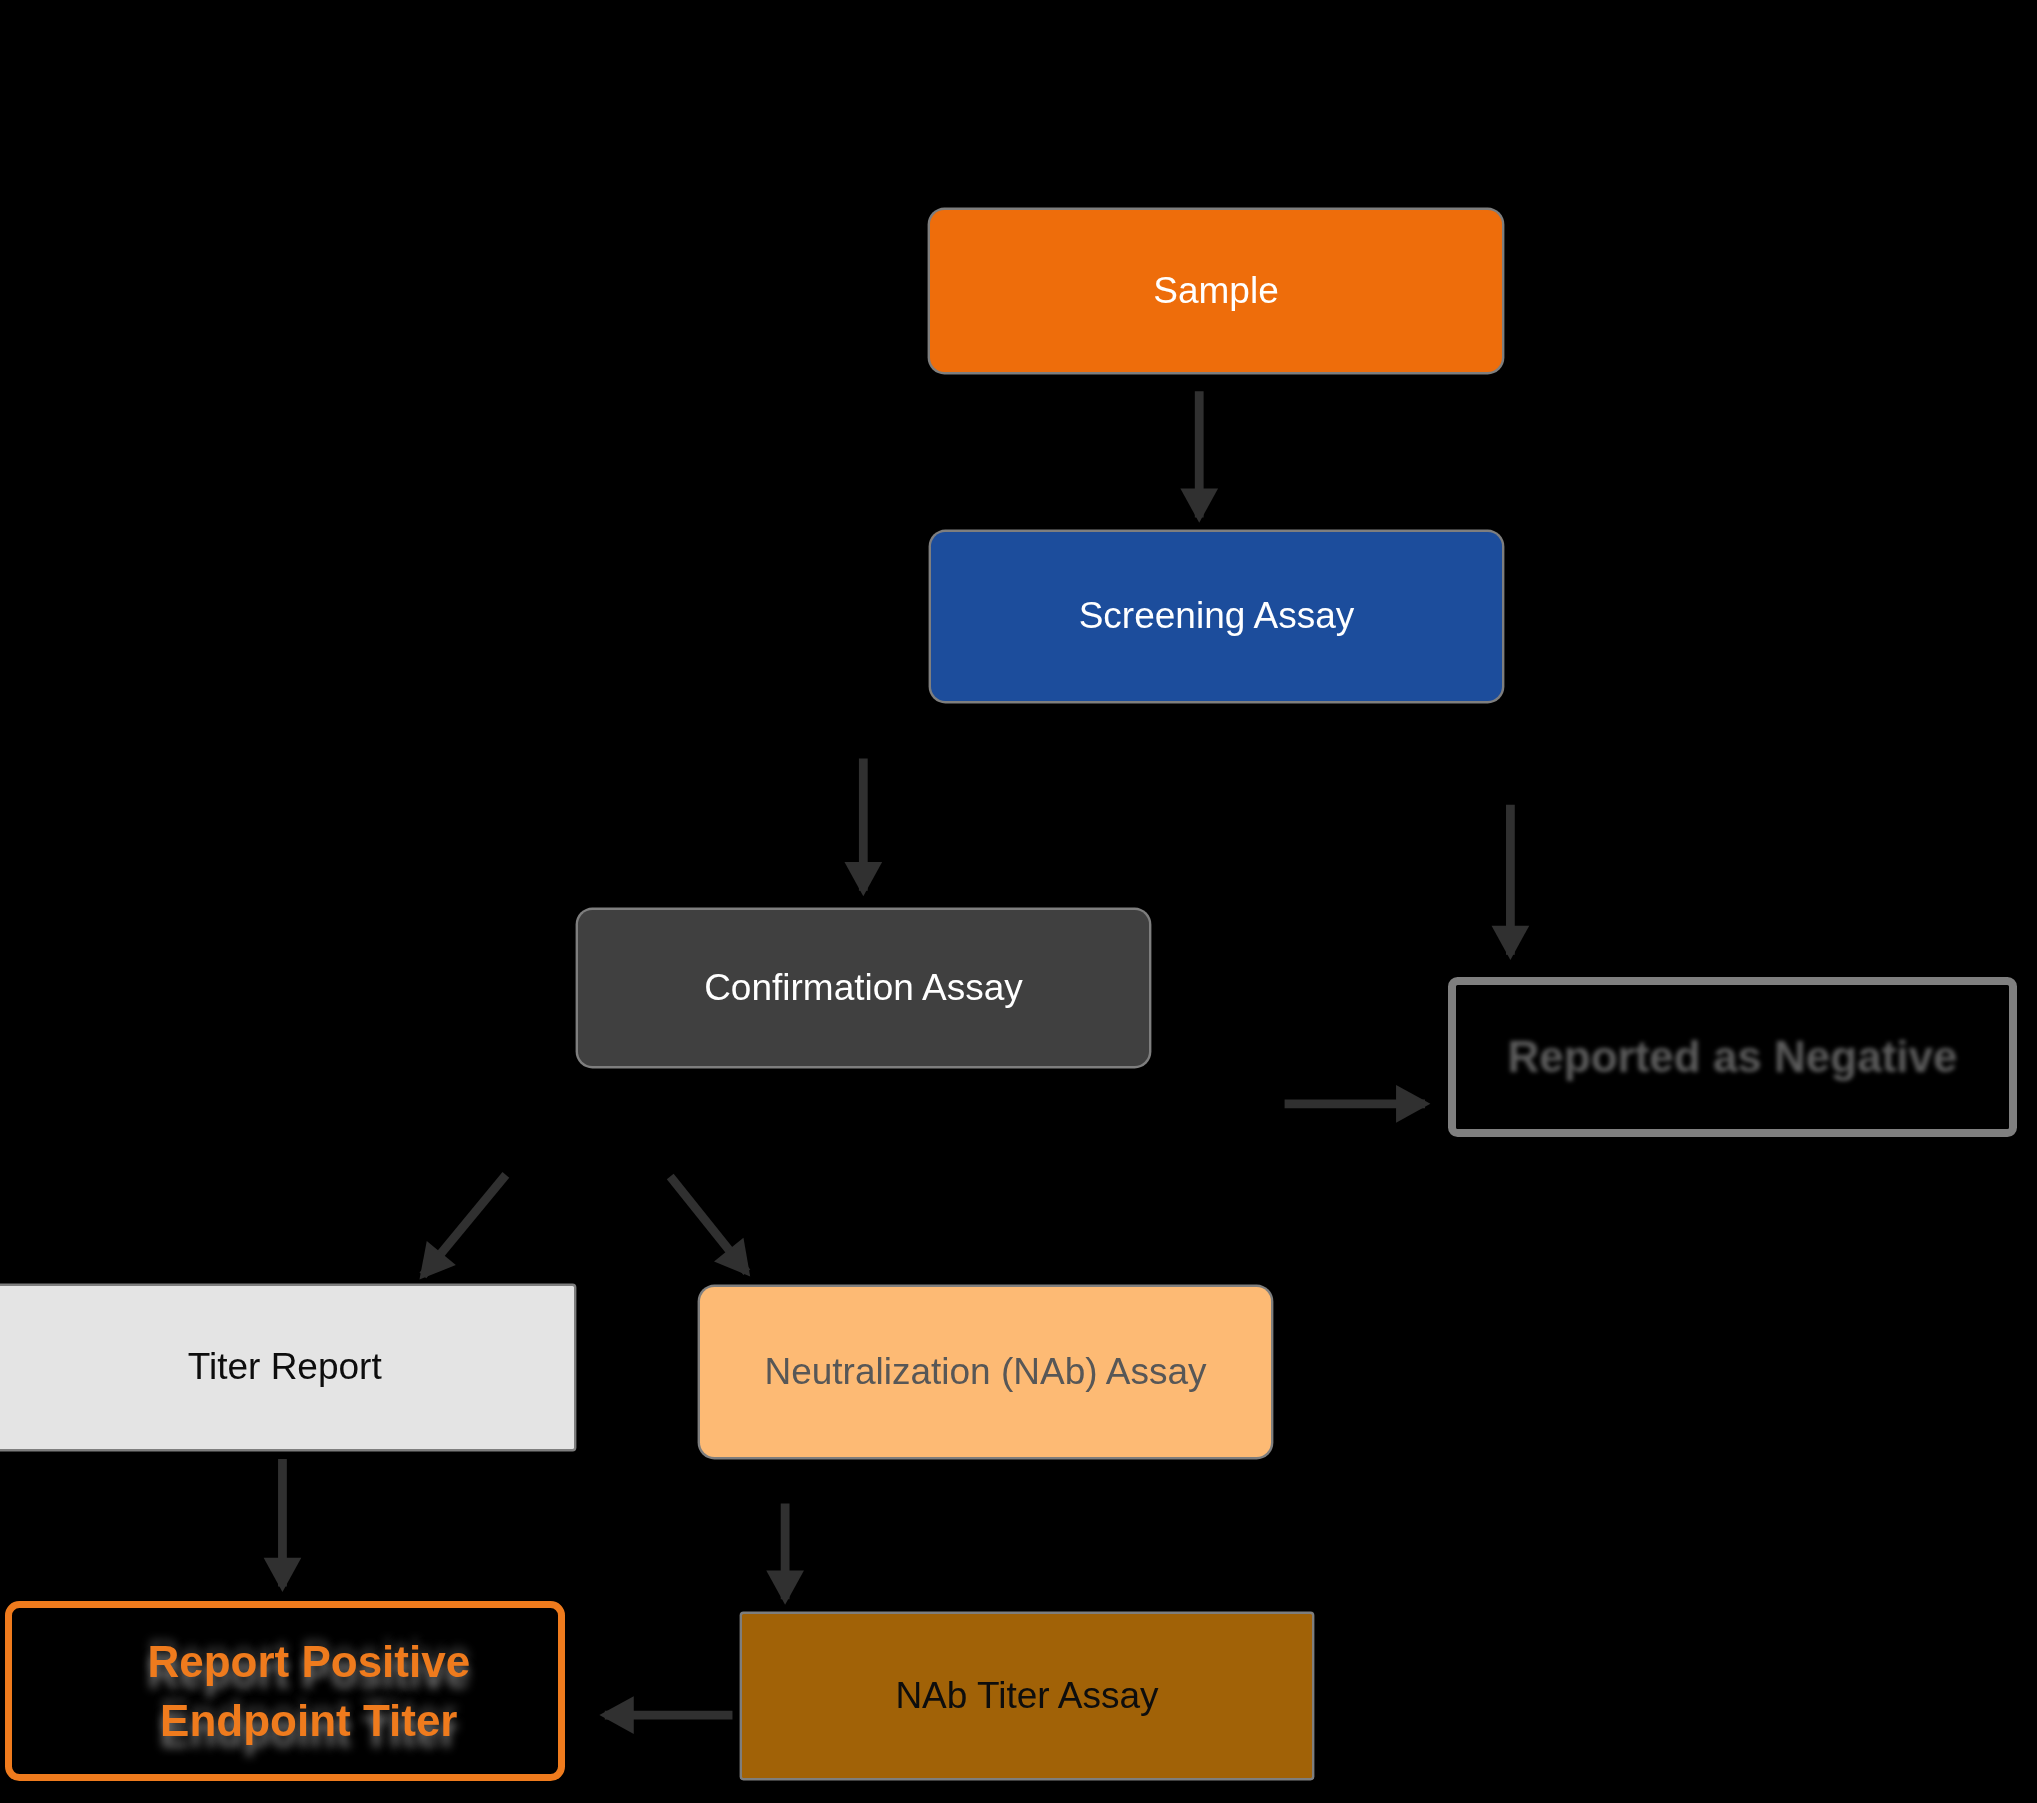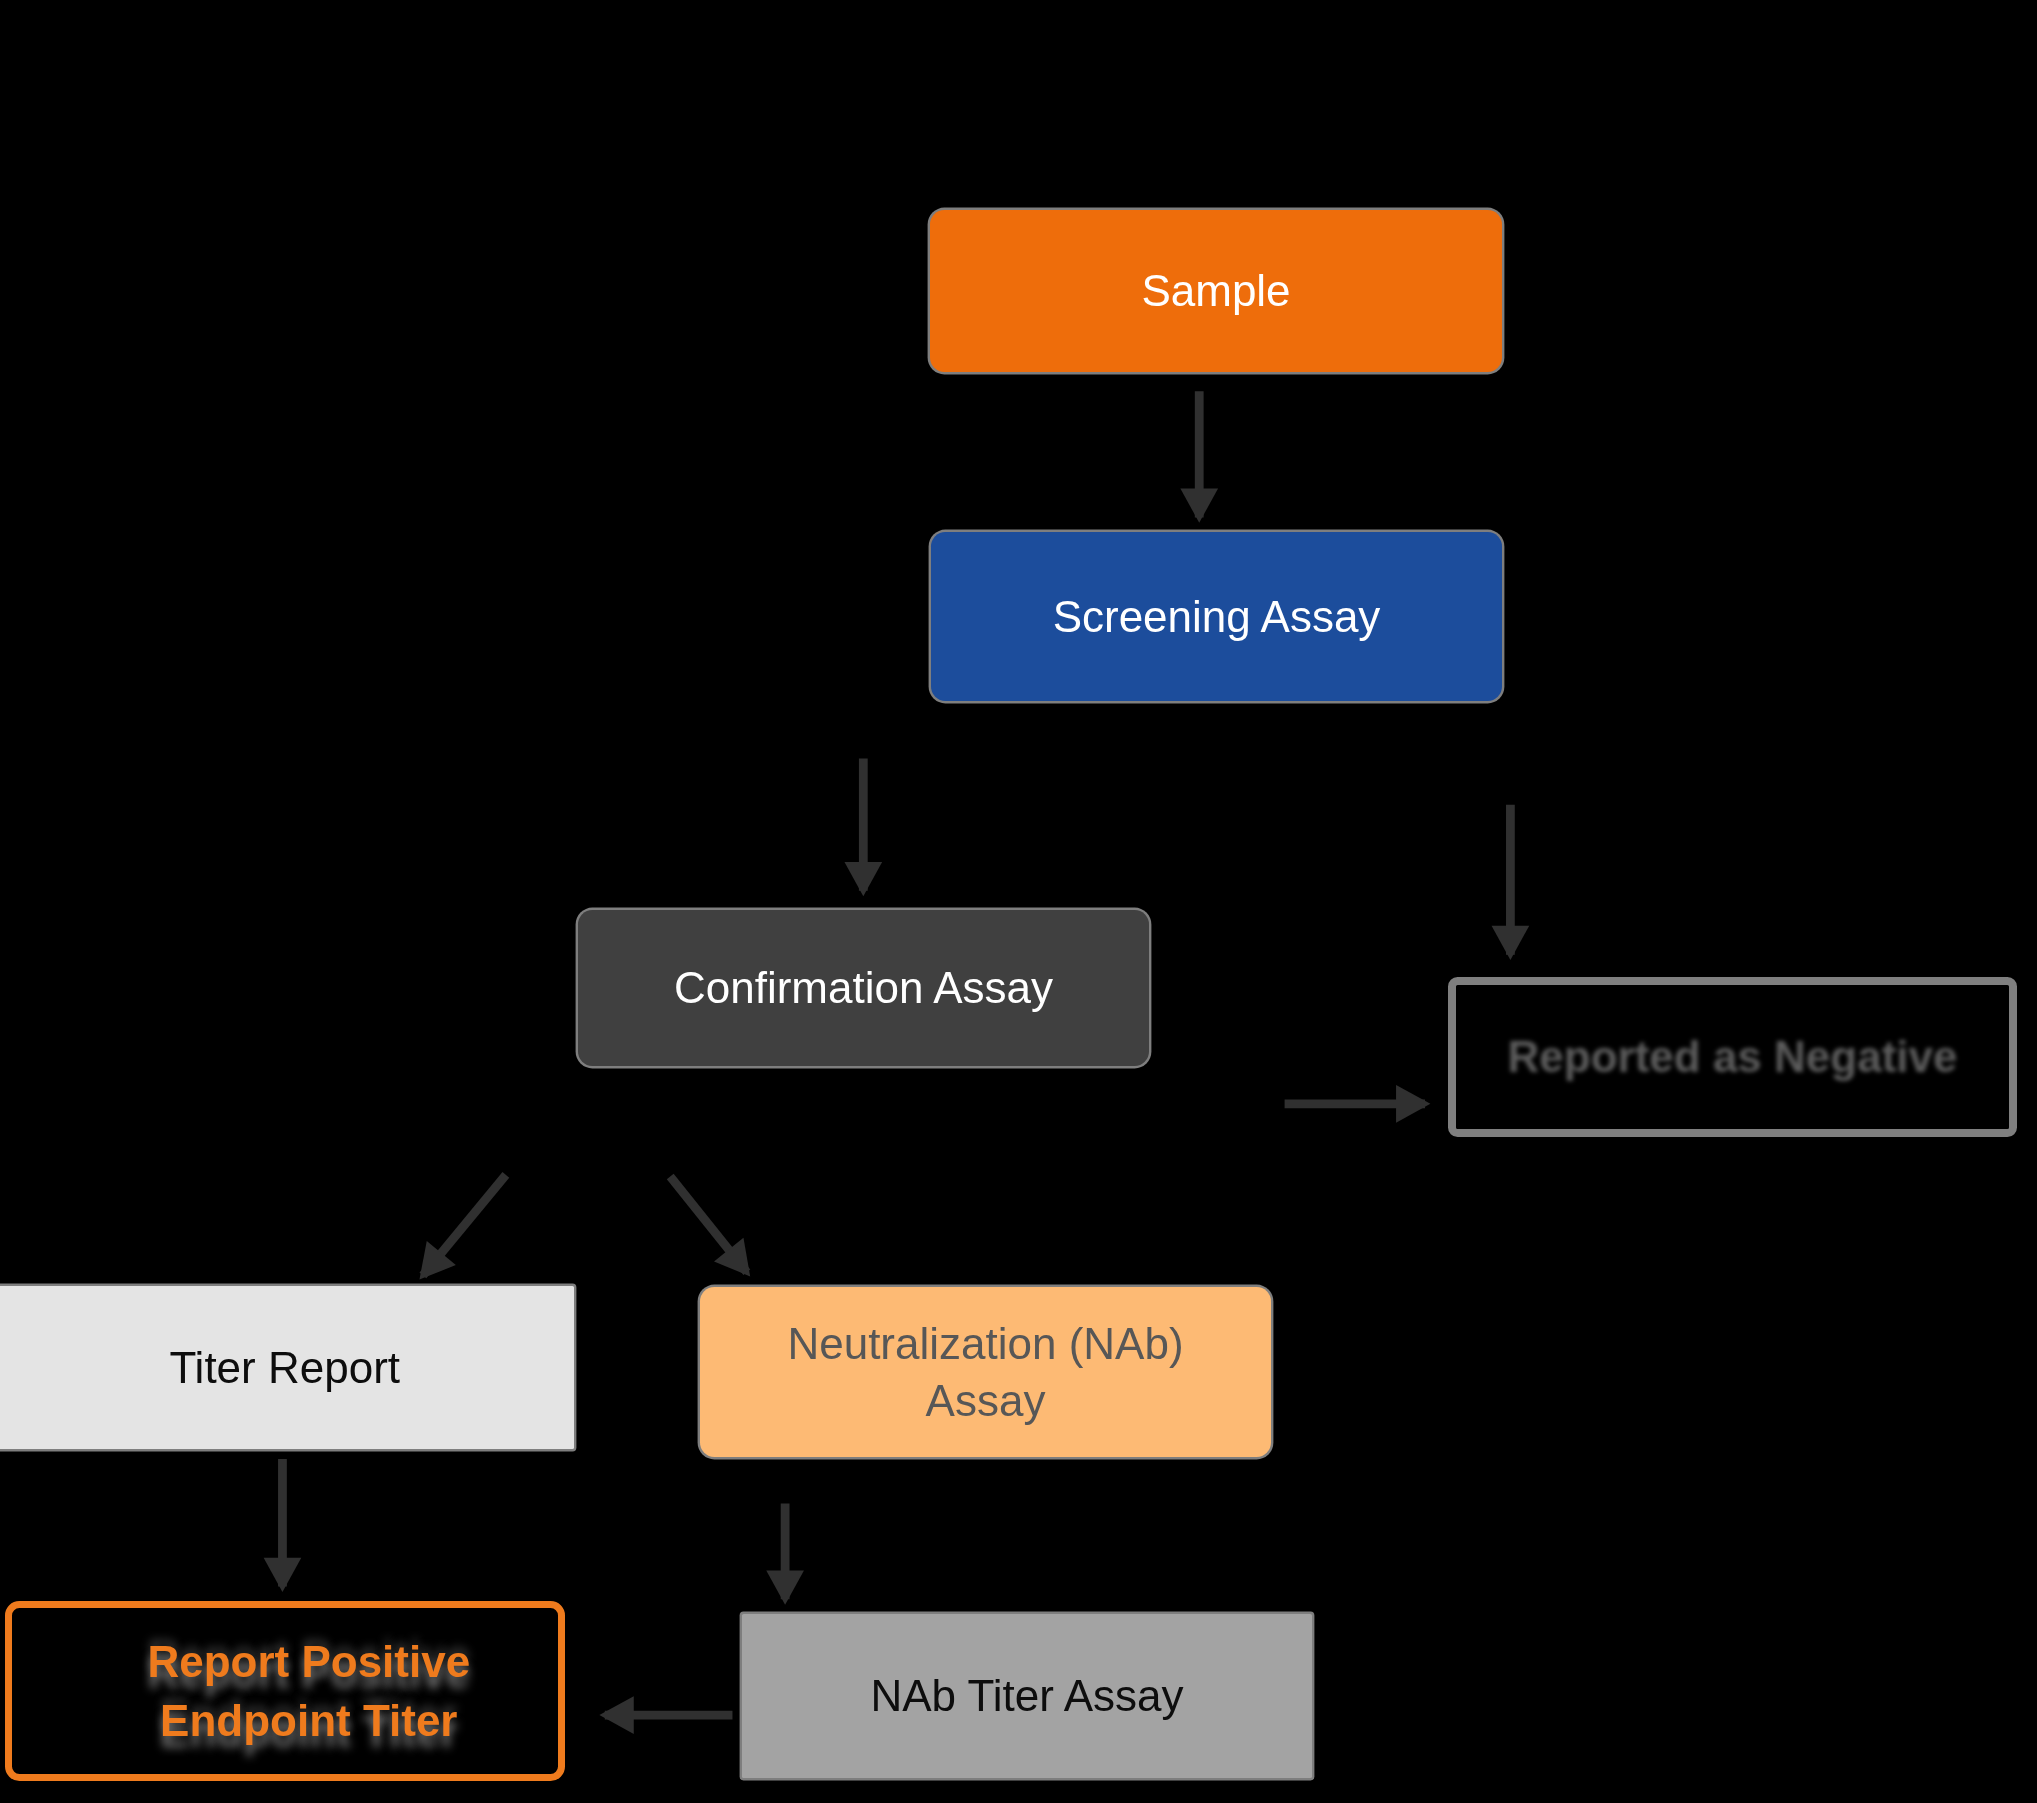--- a/index.html
+++ b/index.html
@@ -14,21 +14,21 @@
   .edge{stroke:var(--arrow-color,#303030);stroke-width:11;fill:none;}
   .arrowhead-path{fill:var(--arrow-color,#303030);}
   .node{
     position:absolute;
     display:flex;align-items:center;justify-content:center;
     text-align:center;box-sizing:border-box;
   }
   .filled{box-shadow:0 0 0 2.4px rgba(148,148,148,0.85);}
   .rounded{border-radius:14.4px;}
   .square{border-radius:1.6px;}
-  .lbl{font-size:44px;line-height:1.3;font-weight:400;}
+  .lbl{font-size:37px;line-height:1.3;font-weight:400;}
   .node-negative{border:8px solid #7F7F7F;border-radius:9.6px;background:transparent;}
   .node-negative .lbl{font-weight:600;font-size:44px;filter:blur(2.1px);}
   .node-report{border:7.2px solid #EF7B1D;background:#000;padding-left:48px;}
   .node-report .lbl{
     font-weight:700;font-size:44px;line-height:1.35;
     text-shadow:0 11.2px 9.6px rgba(150,150,150,0.8), 0 -6.4px 9.6px rgba(130,130,130,0.45);
   }
   .wrap-narrow{max-width:511px;}
   .wrap-report{max-width:447px;}
 </style>
@@ -75,18 +75,18 @@
   </div>
 
   <div class="node filled rounded" style="left: 669px; top: 1287px; width: 571px; height: 170px; background: #fdba74; color: rgb(87, 87, 87); margin-left: 31px;">
     <div class="lbl wrap-narrow">Neutralization (NAb) Assay</div>
   </div>
 
   <div class="node node-report rounded" style="left: 4.8px; top: 1601px; width: 560px; height: 180px; background: rgb(0, 0, 0); color: rgb(239, 123, 29); border-color: rgb(239, 123, 29);">
     <div class="lbl wrap-report">Report Positive Endpoint Titer</div>
   </div>
 
-  <div class="node filled square" style="left: 742px; top: 1614px; width: 570px; height: 164px; background: #a3a3a3; color: rgb(13, 13, 13);">
+  <div class="node filled square" style="left: 742px; top: 1614px; width: 570px; height: 164px; background: #a16207; color: rgb(13, 13, 13);">
     <div class="lbl">NAb Titer Assay</div>
   </div>
 
 </div>
 
 
 </body></html>

